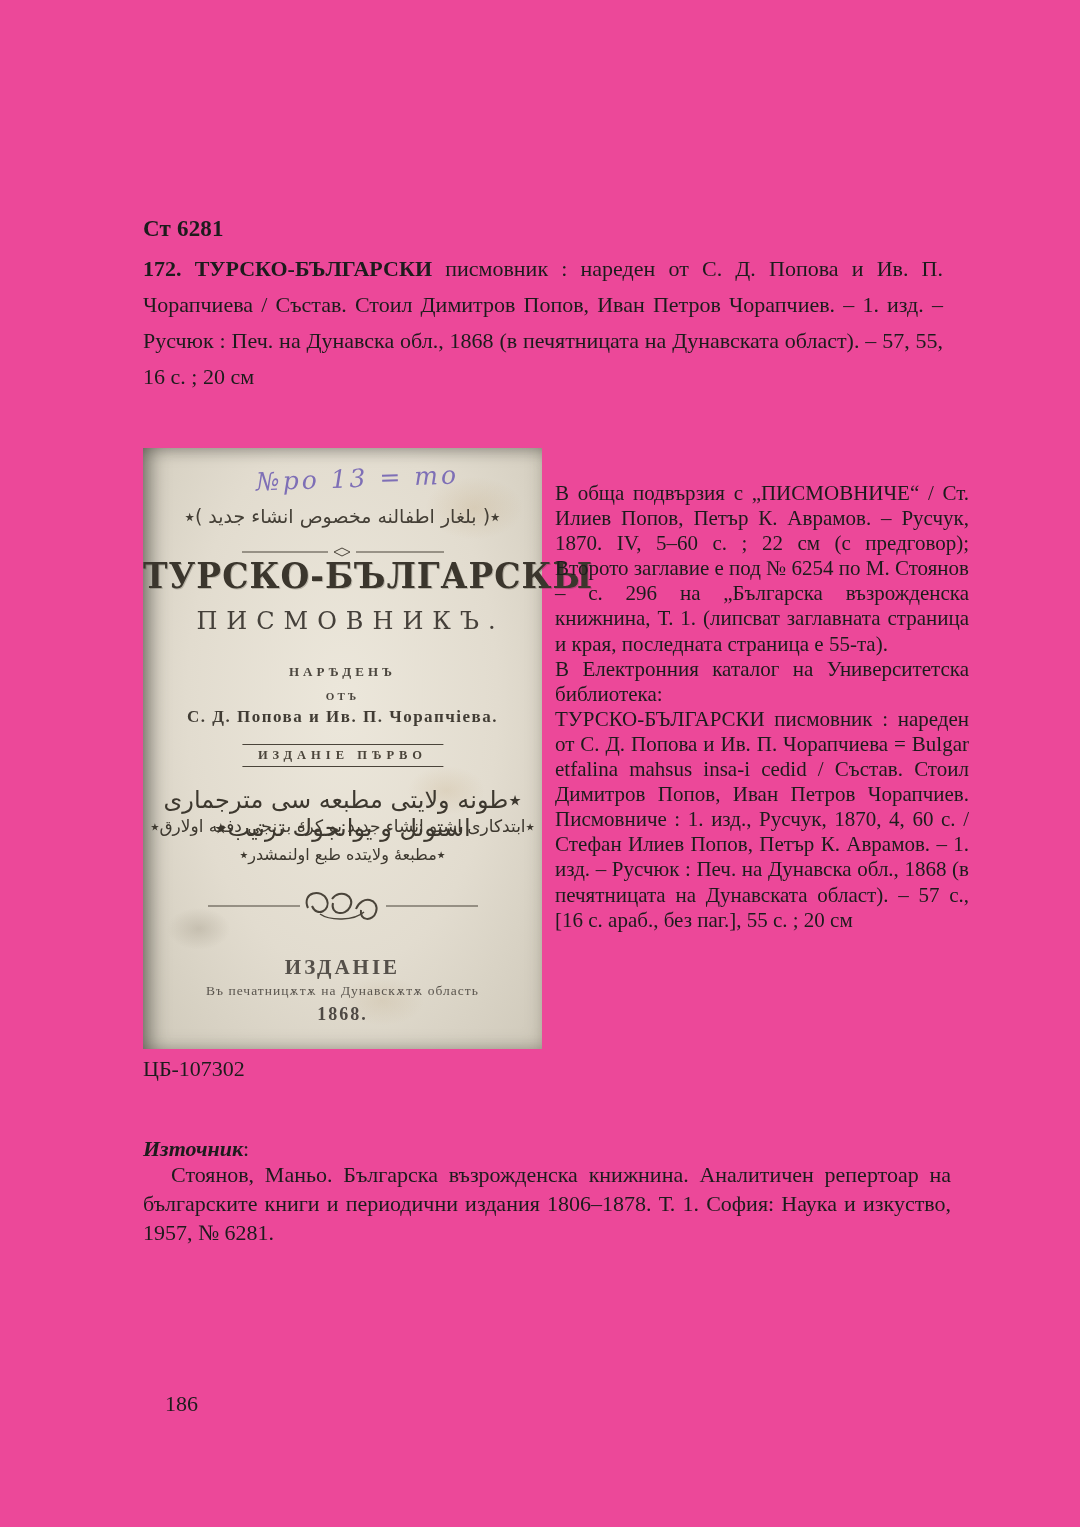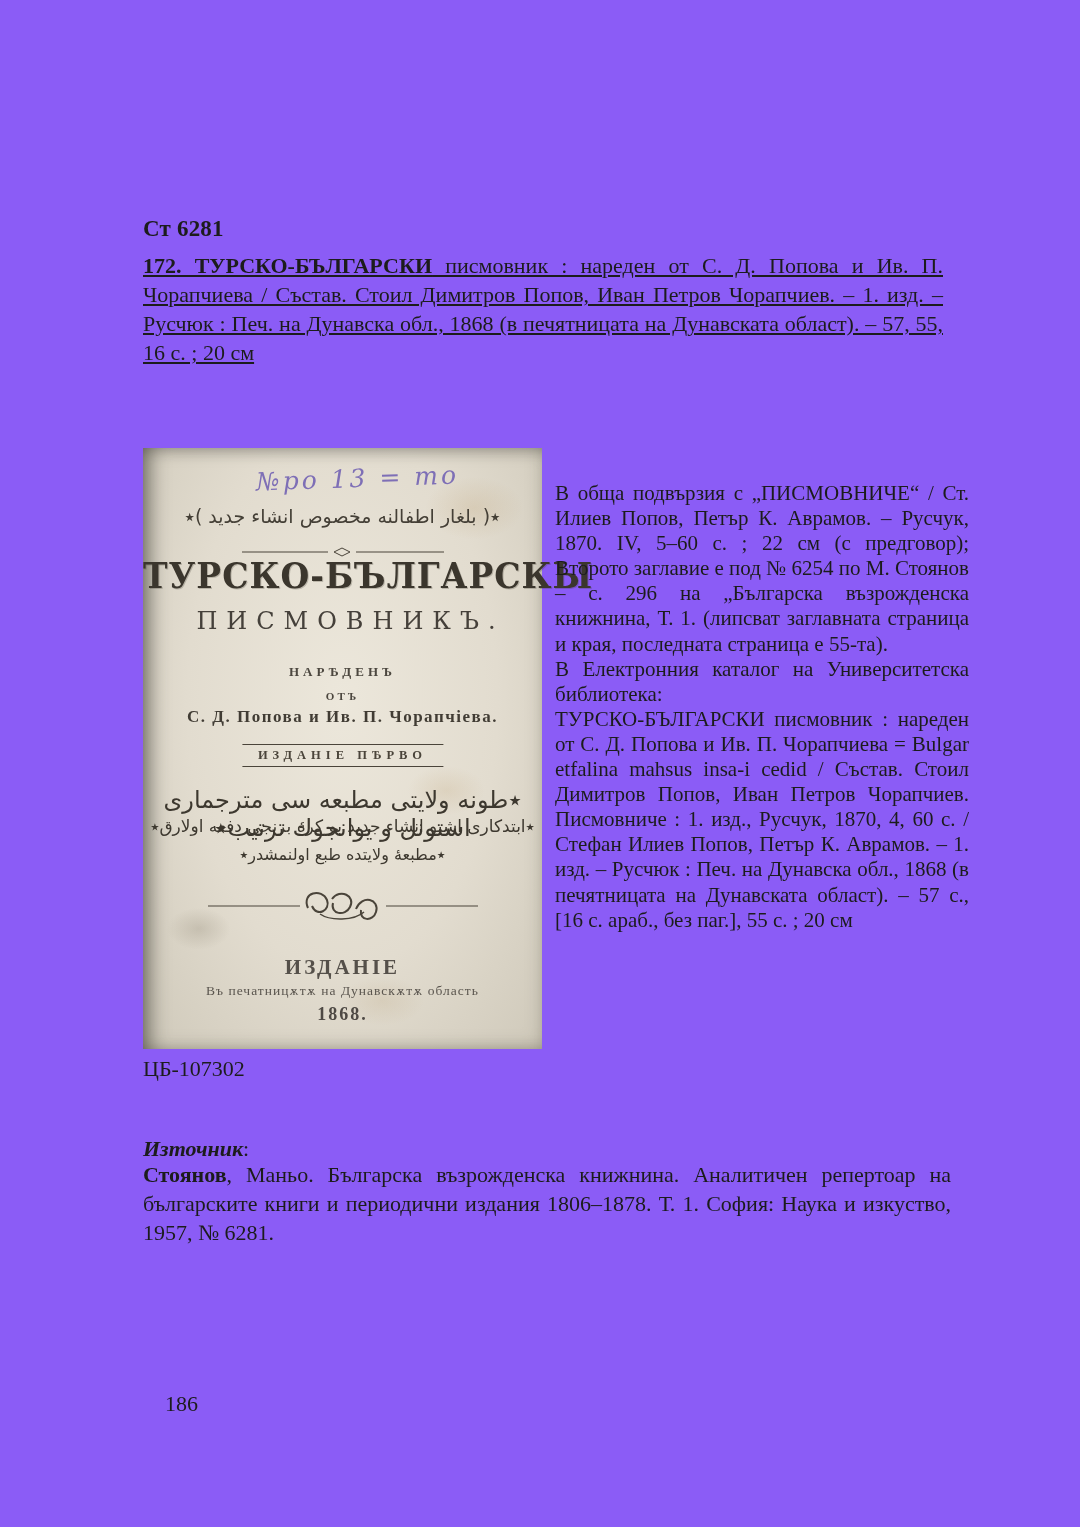--- a/index.html
+++ b/index.html
@@ -1,31 +1,31 @@
 <!DOCTYPE html>
 <html><head>
 <meta charset="utf-8">
 <style>
   html,body{margin:0;padding:0;background:#ffffff;}
   #page{
     position:relative;
     width:1080px;height:1527px;
-    background:#8b5cf6;
+    background:#ec4899;
     font-family:"Liberation Serif", serif;
     color:#1c1c1c;
     overflow:hidden;
   }
   
   #code{
     position:absolute;left:143px;top:216px;
     font-size:23px;font-weight:bold;letter-spacing:.2px;
   }
   #entry{
     position:absolute;left:143px;top:251px;width:800px;
-    font-size:22px;line-height:29px;text-align:justify;text-decoration:underline;
+    font-size:22px;line-height:36px;text-align:justify;
   }
   #entry .lead{font-weight:bold;}
   
   #photo{
     position:absolute;left:143px;top:448px;width:399px;height:601px;
     background:
       radial-gradient(ellipse 70px 45px at 83% 10%, rgba(172,132,72,.16), transparent 70%),
       radial-gradient(ellipse 55px 35px at 76% 57%, rgba(172,132,72,.14), transparent 70%),
       radial-gradient(ellipse 45px 30px at 14% 80%, rgba(120,110,90,.22), transparent 70%),
       radial-gradient(ellipse 60px 35px at 60% 92%, rgba(160,125,70,.12), transparent 70%),
@@ -88,21 +88,21 @@
   }
   #annotation p{margin:0;}
   
   #caption{position:absolute;left:143px;top:1056px;font-size:22px;}
   #source-label{position:absolute;left:143px;top:1136px;font-size:22px;}
   #source-label .lbl{font-weight:bold;font-style:italic;}
   #source-text{
     position:absolute;left:143px;top:1160px;width:808px;
     font-size:22px;line-height:29px;text-align:justify;
   }
-  #source-text .auth{font-weight:bold;}
+  #source-text .auth{font-weight:normal;margin-left:28px;}
   #page-number{position:absolute;left:165px;top:1391px;font-size:22px;}
   svg line, svg path{stroke:#4a443a;fill:none;}
 </style>
 </head>
 <body>
 
 <div id="page">
 
   <div id="code">Ст 6281</div>
 

